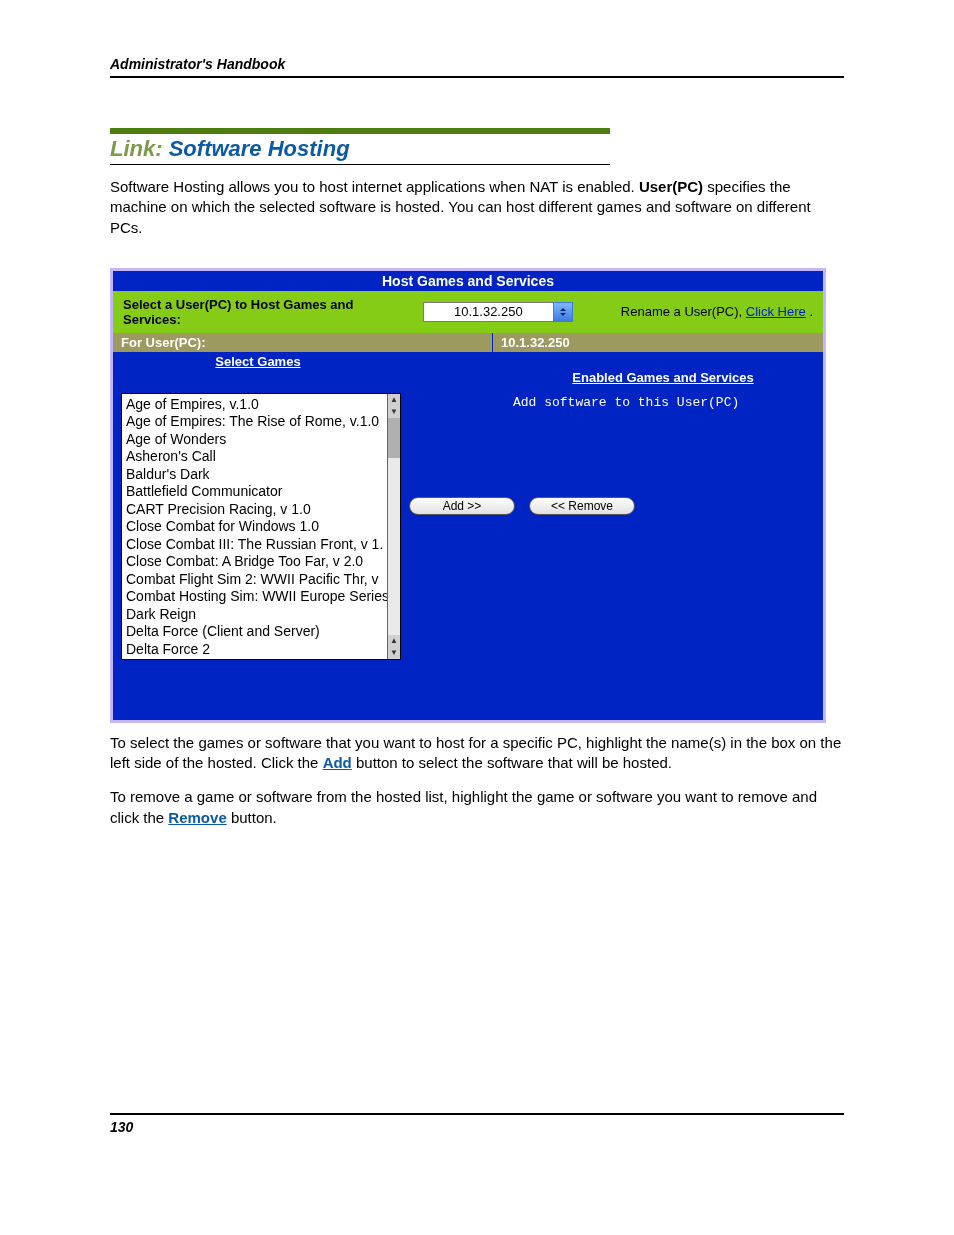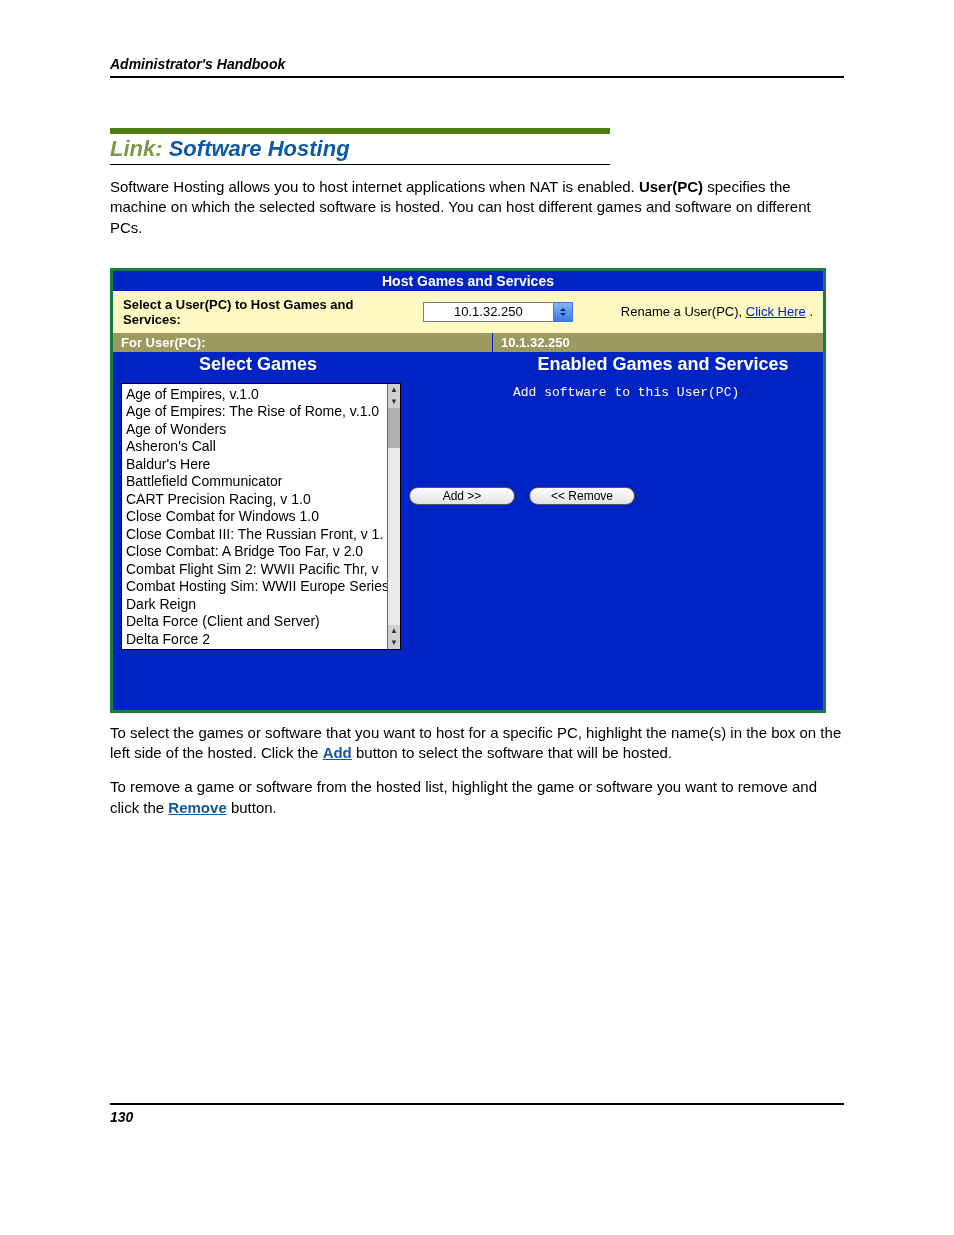--- a/index.html
+++ b/index.html
@@ -39,24 +39,24 @@
     font-size: 22px;
   }
   .link-label { color: #7d9a4a; }
   .link-title { color: #0b5aa6; }
   .body-para {
     font-size: 15px;
     line-height: 1.35;
     margin: 6px 0 20px 0;
   }
   .panel-outer {
-    border: 3px solid #15803d;
+    border: 3px solid #c4b5fd;
     width: 710px;
     margin: 30px 0 6px 0;
-    background: #fef9c3;
+    background: #84cc16;
     font-size: 13px;
   }
   .panel-title {
     background: #0023c4;
     color: #fff;
     text-align: center;
     font-weight: bold;
     font-size: 14px;
     padding: 2px 0;
   }
@@ -139,32 +139,34 @@
     position: relative;
     top: 1px;
   }
   .tab-active { background: #9c9a5f; color: #f0f0f0; }
   .tab-inactive { background: #9c9a5f; color: #dcdcdc; }
   .col-headers {
     display: flex;
     background: #0023c4;
     color: #fff;
     font-weight: bold;
-    font-size: 18px;
+    font-size: 13px;
+    text-decoration: underline;
   }
   .col-h-left {
     flex: 0 0 290px;
     text-align: center;
     padding: 2px 0;
   }
   .col-h-mid { flex: 0 0 100px; }
   .col-h-right {
     flex: 1;
     text-align: center;
     padding: 2px 0;
+    margin-top: 16px;
   }
   .main-area {
     background: #0023c4;
     padding: 6px 8px 60px 8px;
     display: flex;
     gap: 8px;
     align-items: flex-start;
   }
   .listbox-wrap {
     display: flex;
@@ -298,21 +300,21 @@
       <div class="col-h-right">Enabled Games and Services</div>
     </div>
 
     <div class="main-area">
       <div class="listbox-wrap">
         <div class="listbox" id="games-listbox">
             <div>Age of Empires, v.1.0</div>
             <div>Age of Empires: The Rise of Rome, v.1.0</div>
             <div>Age of Wonders</div>
             <div>Asheron's Call</div>
-            <div>Baldur's Here</div>
+            <div>Baldur's Dark</div>
             <div>Battlefield Communicator</div>
             <div>CART Precision Racing, v 1.0</div>
             <div>Close Combat for Windows 1.0</div>
             <div>Close Combat III: The Russian Front, v 1.</div>
             <div>Close Combat: A Bridge Too Far, v 2.0</div>
             <div>Combat Flight Sim 2: WWII Pacific Thr, v</div>
             <div>Combat Hosting Sim: WWII Europe Series, v</div>
             <div>Dark Reign</div>
             <div>Delta Force (Client and Server)</div>
             <div>Delta Force 2</div>

